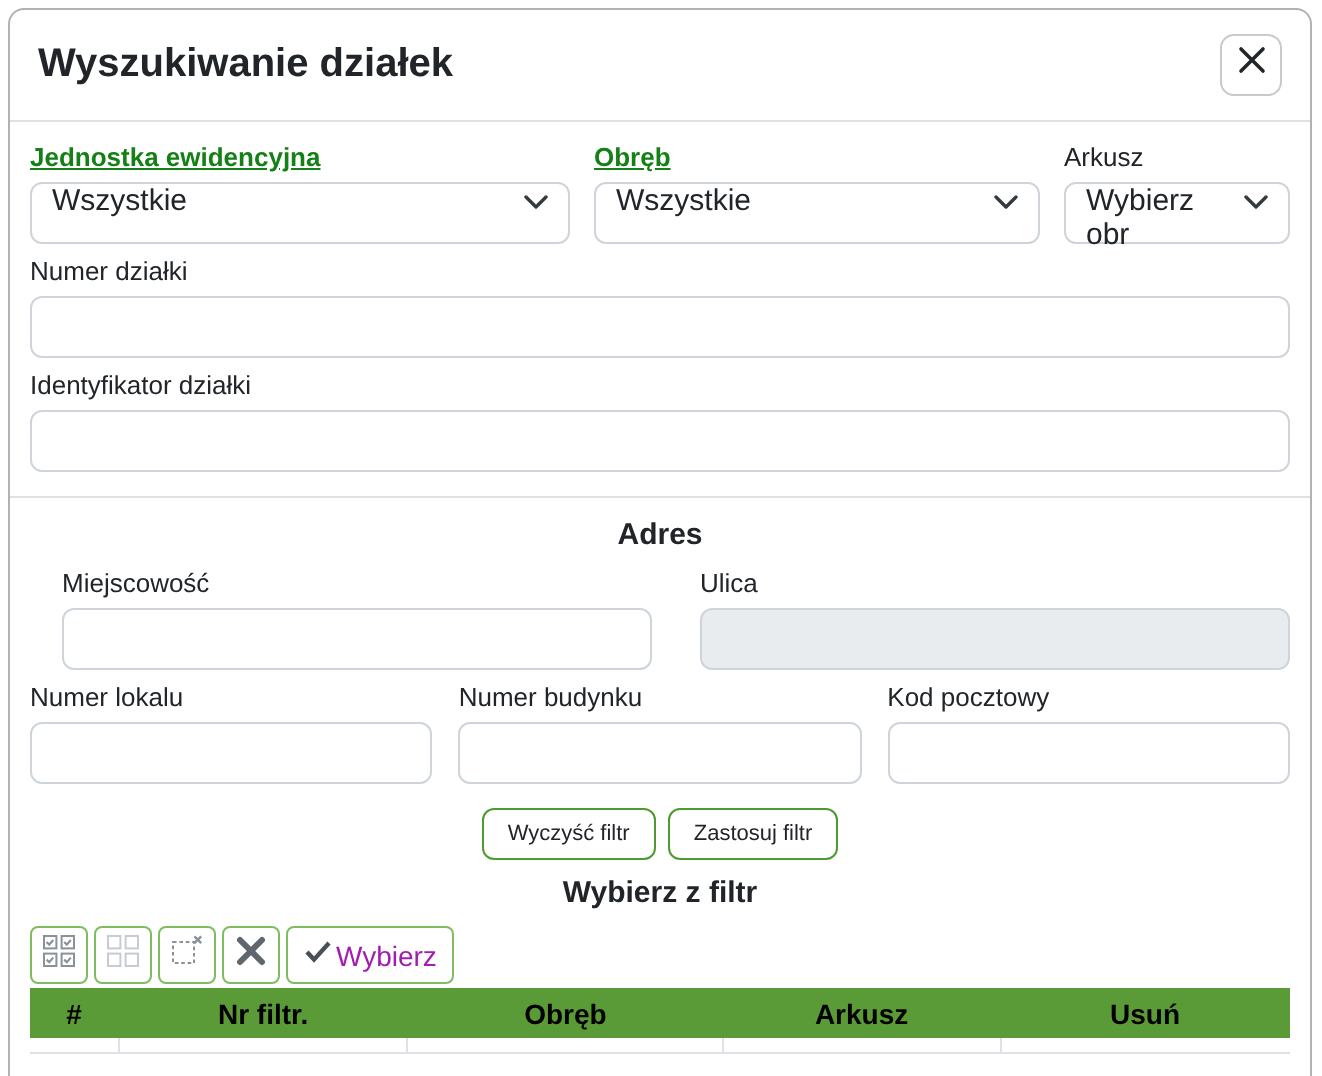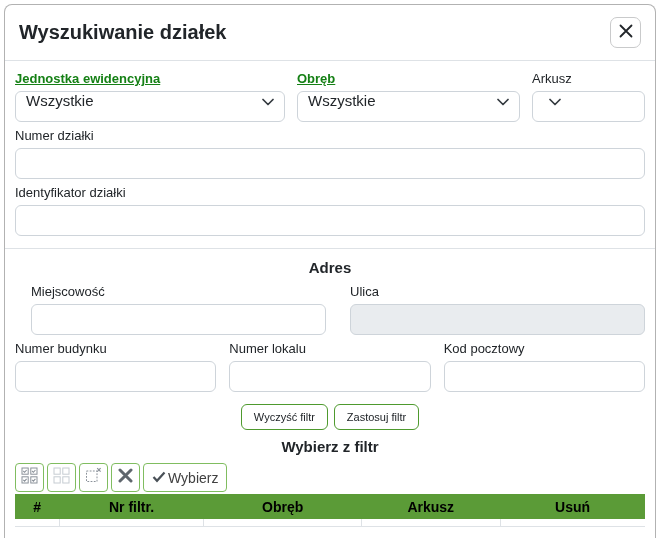--- a/index.html
+++ b/index.html
@@ -121,21 +121,21 @@
   .tool-btn {
     height: 29px; min-width: 29px;
     background: #fff;
     border: 1px solid #80bd60;
     border-radius: 4px;
     display: flex; align-items: center; justify-content: center;
     cursor: pointer;
     padding: 0 4px;
   }
   .tool-btn.select-text-btn { padding: 0 8px; gap: 2px; }
-  .tool-btn .btn-text { font-size: 14px; color: #404040; }
+  .tool-btn .btn-text { font-size: 14px; color: #a21caf; }
 
   table.results {
     width: 100%;
     border-collapse: collapse;
     table-layout: fixed;
     font-size: 14px;
   }
   table.results thead th {
     background: #5b9b37;
     color: #000;
@@ -192,20 +192,21 @@
           <span>
             <svg width="12" height="8" viewBox="0 0 12 8">
                 <path d="M1 1.5 L6 6.5 L11 1.5" stroke="#343a40" stroke-width="1.7" fill="none" stroke-linecap="round" stroke-linejoin="round"></path>
               </svg>
           </span>
         </div>
       </div>
       <div>
         <span class="field-label">Arkusz</span>
         <div class="select">
+          <span>Wybierz obr</span>
           <span>
             <svg width="12" height="8" viewBox="0 0 12 8">
                 <path d="M1 1.5 L6 6.5 L11 1.5" stroke="#343a40" stroke-width="1.7" fill="none" stroke-linecap="round" stroke-linejoin="round"></path>
               </svg>
           </span>
         </div>
       </div>
     </div>
 
     <div class="form-group">
@@ -228,25 +229,25 @@
         <input class="text-input" type="text" value="" style="">
       </div>
       <div>
         <span class="field-label">Ulica</span>
         <input class="text-input" type="text" disabled="" value="" style="">
       </div>
     </div>
 
     <div class="grid-3">
       <div>
+        <span class="field-label">Numer lokalu</span>
+        <input class="text-input" type="text" value="" style="">
+      </div>
+      <div>
         <span class="field-label">Numer budynku</span>
-        <input class="text-input" type="text" value="" style="">
-      </div>
-      <div>
-        <span class="field-label">Numer lokalu</span>
         <input class="text-input" type="text" value="" style="">
       </div>
       <div>
         <span class="field-label">Kod pocztowy</span>
         <input class="text-input" type="text" value="" style="">
       </div>
     </div>
 
     <div class="btn-row">
       <button class="action-btn">Wyczyść filtr</button>

